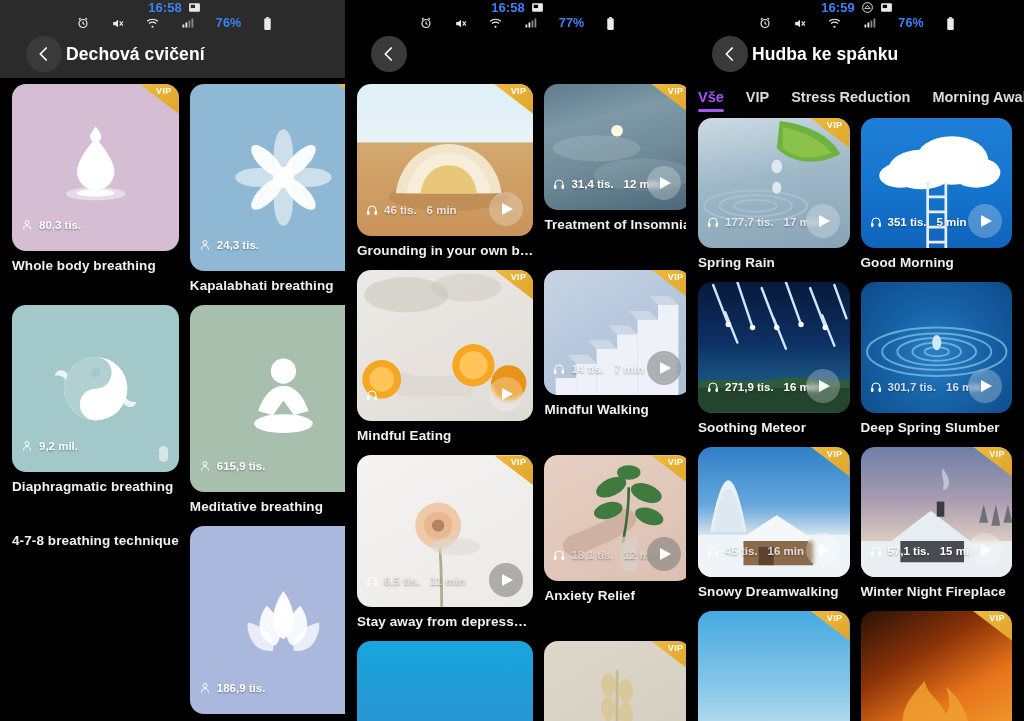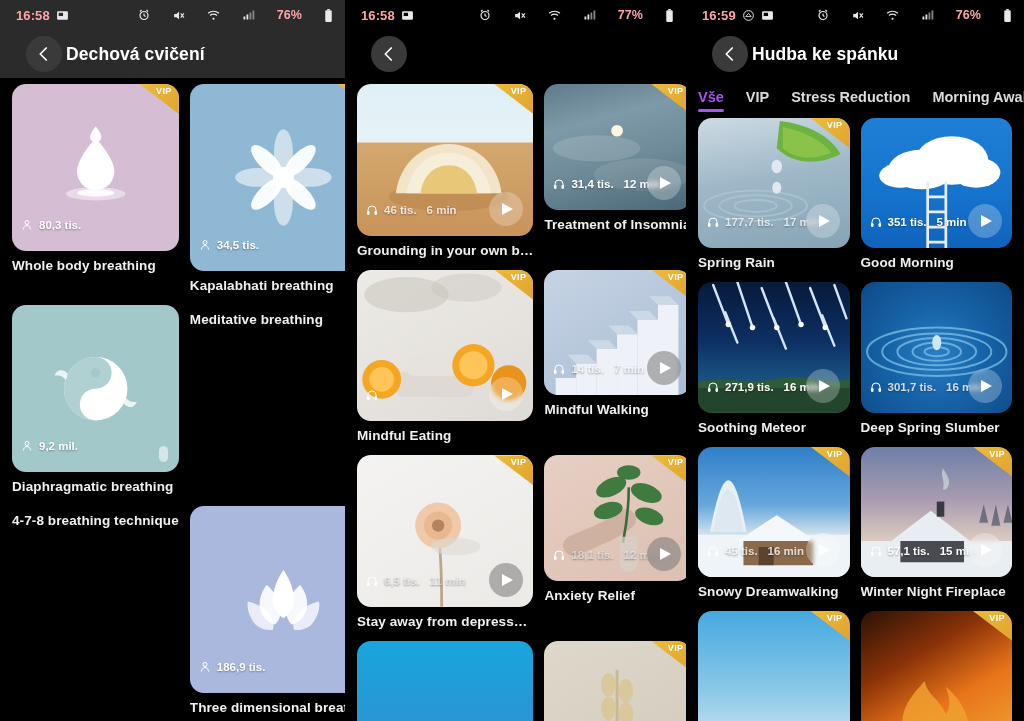--- a/index.html
+++ b/index.html
@@ -13,22 +13,23 @@
 
   .panel { position: relative; height: 721px; overflow: hidden; background: #000; flex: none; }
   .panel-1 { width: 345px; }
   .panel-2 { width: 341px; }
   .panel-3 { width: 338px; }
 
   
   .statusbar {
     height: 30px; display: flex; align-items: center;
     justify-content: space-between; padding: 0 12px 0 16px;
-    color: #fca5a5; font-size: 13px; font-weight: 600;
+    color: #3b82f6; font-size: 13px; font-weight: 600;
     letter-spacing: .1px;
+    flex-direction: column;
   }
   .sb-left { display:flex; align-items:center; gap:6px; }
   .sb-right { display:flex; align-items:center; gap:22px; }
   .sb-icon { display:inline-flex; align-items:center; }
   .sb-batt { font-size:12.5px; font-weight:600; }
 
   
   .header {
     height: 48px; display:flex; align-items:center; gap:4px;
     padding-left: 26px;
@@ -252,21 +253,21 @@
                   </g>
                   <circle cx="50" cy="50" r="10"></circle>
                 </g>
               </svg>
           </div>
           <div class="meta">
             <svg width="12" height="12" viewBox="0 0 24 24">
                 <circle cx="12" cy="7" r="4" fill="none" stroke="#fff" stroke-width="2"></circle>
                 <path d="M5 21c0-5 3.5-8 7-8s7 3 7 8" fill="none" stroke="#fff" stroke-width="2"></path>
               </svg>
-            <span>34,5 tis.</span>
+            <span>24,3 tis.</span>
           </div>
         </div>
         <div class="cap">Kapalabhati breathing</div>
       </div>
 
       <div class="card">
         <div class="thumb square" style="background:#a3c8c9">
           <div class="illo">
             <svg viewBox="0 0 100 100">
                 <circle cx="50" cy="50" r="34" fill="#fff"></circle>
@@ -283,20 +284,37 @@
                 <path d="M5 21c0-5 3.5-8 7-8s7 3 7 8" fill="none" stroke="#fff" stroke-width="2"></path>
               </svg>
             <span>9,2 mil.</span>
           </div>
           <div class="dl"></div>
         </div>
         <div class="cap">Diaphragmatic breathing</div>
       </div>
 
       <div class="card">
+        <div class="thumb square" style="background:#a8bfae">
+          <div class="illo">
+            <svg viewBox="0 0 100 100">
+                <circle cx="50" cy="24" r="12" fill="#fff"></circle>
+                <path d="M50 38c-12 0-20 12-24 24l14 4 10-14 10 14 14-4c-4-12-12-24-24-24z" fill="#fff"></path>
+                <ellipse cx="50" cy="74" rx="28" ry="9" fill="#fff"></ellipse>
+              </svg>
+          </div>
+          <div class="meta">
+            <svg width="12" height="12" viewBox="0 0 24 24">
+                <circle cx="12" cy="7" r="4" fill="none" stroke="#fff" stroke-width="2"></circle>
+                <path d="M5 21c0-5 3.5-8 7-8s7 3 7 8" fill="none" stroke="#fff" stroke-width="2"></path>
+              </svg>
+            <span>615,9 tis.</span>
+          </div>
+
+        </div>
         <div class="cap">Meditative breathing</div>
       </div>
 
       <div class="card">
         <div class="cap">4-7-8 breathing technique</div>
       </div>
 
       <div class="card">
         <div class="thumb square" style="background:#aab8dd">
           <div class="illo">

